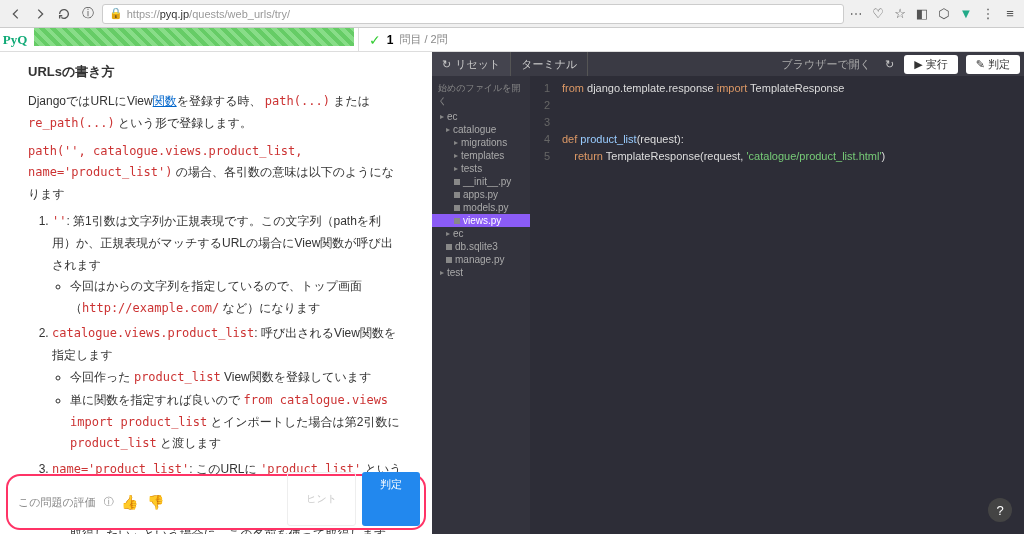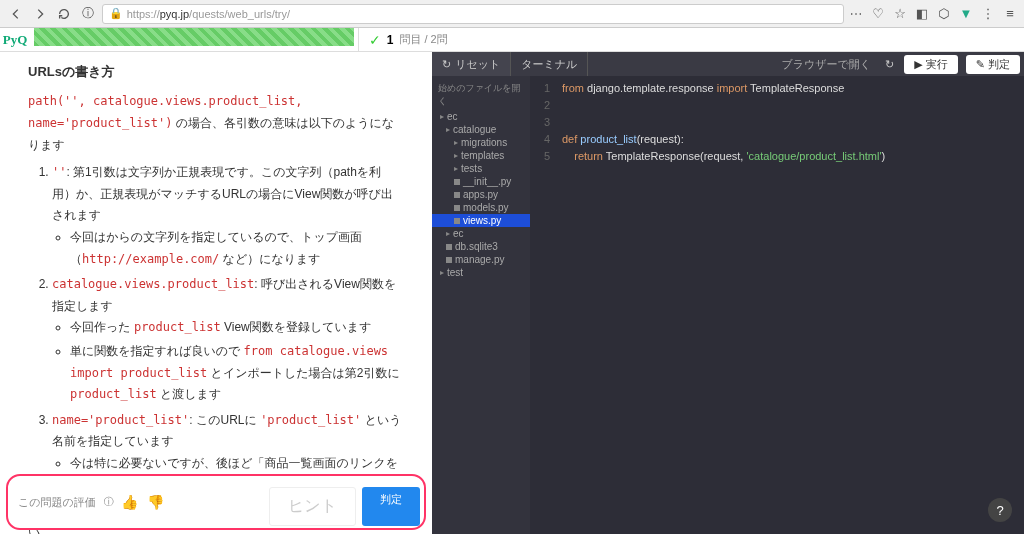--- a/index.html
+++ b/index.html
@@ -45,30 +45,30 @@
 ol>li { margin-bottom:4px; }
 ul.sub { list-style:circle; padding-left:18px; }
 ul.sub li { margin-bottom:2px; }
 
 
 .feedback { position:absolute; bottom:4px; left:6px; right:6px; height:56px; border:2px solid #f36; border-radius:14px; background:#fff; padding:6px 10px; display:flex; align-items:center; gap:8px; }
 .feedback .lbl { color:#888; font-size:11px; }
 .thumb { color:#888; font-size:14px; cursor:pointer; }
 .feedback .chev { margin-left:auto; color:#333; }
 .bottom-btns { position:absolute; bottom:8px; right:12px; display:flex; gap:6px; }
-.btn-ghost { padding:8px 18px; font-size:16px; color:#ccc; border:1px solid #eee; border-radius:3px; }
+.btn-ghost { padding:19px 18px; font-size:10px; color:#ccc; border:1px solid #eee; border-radius:3px; }
 .btn-primary { padding:5px 18px; font-size:11px; background:#28e; color:#fff; border-radius:3px; }
 
 
 .tree { width:98px; background:#33333d; color:#aaa; font-size:10px; padding:4px 0; }
 .tree .hdr { color:#888; font-size:9px; padding:2px 6px; }
 .tree .node { padding:1px 0 1px 8px; display:flex; align-items:center; gap:3px; white-space:nowrap; }
 .tree .node.l1 { padding-left:14px; }
 .tree .node.l2 { padding-left:22px; }
-.tree .node.sel { background:#1d4ed8; color:#fff; }
+.tree .node.sel { background:#8b5cf6; color:#fff; }
 .folder-ico { color:#888; font-size:8px; }
 .file-ico { width:6px; height:6px; background:#888; display:inline-block; }
 
 
 .code-wrap { flex:1; display:flex; }
 .gutter { width:26px; background:#2d2d37; color:#666; text-align:right; padding:4px 6px 0 0; font-family:Consolas,monospace; font-size:11px; line-height:17px; }
 .editor { flex:1; padding:4px 16px 0 6px; font-family:Consolas,monospace; font-size:11px; line-height:17px; white-space:pre; }
 .kw { color:#d96; }
 .kw2 { color:#d96; }
 .fn { color:#9cf; }
@@ -122,20 +122,23 @@
     <span style="font-weight:bold">1</span>
     <span class="progress-txt">問目 / 2問</span>
   </div>
 </div>
 
 <div class="main">
 
   <div class="left-panel">
     <div class="article">
       <h2>URLsの書き方</h2>
+      <p>
+        <span>DjangoではURLにView</span><a class="blue">関数</a><span>を登録する時、 </span><span class="code">path(...)</span><span> または </span><span class="code">re_path(...)</span><span> という形で登録します。</span>
+      </p>
       <p><span class="code">path('', catalogue.views.product_list, name='product_list')</span><span> の場合、各引数の意味は以下のようになります</span></p>
       <ol>
         <li>
           <span class="code">''</span><span>: 第1引数は文字列か正規表現です。この文字列（pathを利用）か、正規表現がマッチするURLの場合にView関数が呼び出されます</span>
           <ul class="sub">
               <li><span>今回はからの文字列を指定しているので、トップ画面（</span><span class="code">http://example.com/</span><span> など）になります</span></li>
             </ul>
         </li>
         <li>
           <span class="code">catalogue.views.product_list</span><span>: 呼び出されるView関数を指定します</span>

